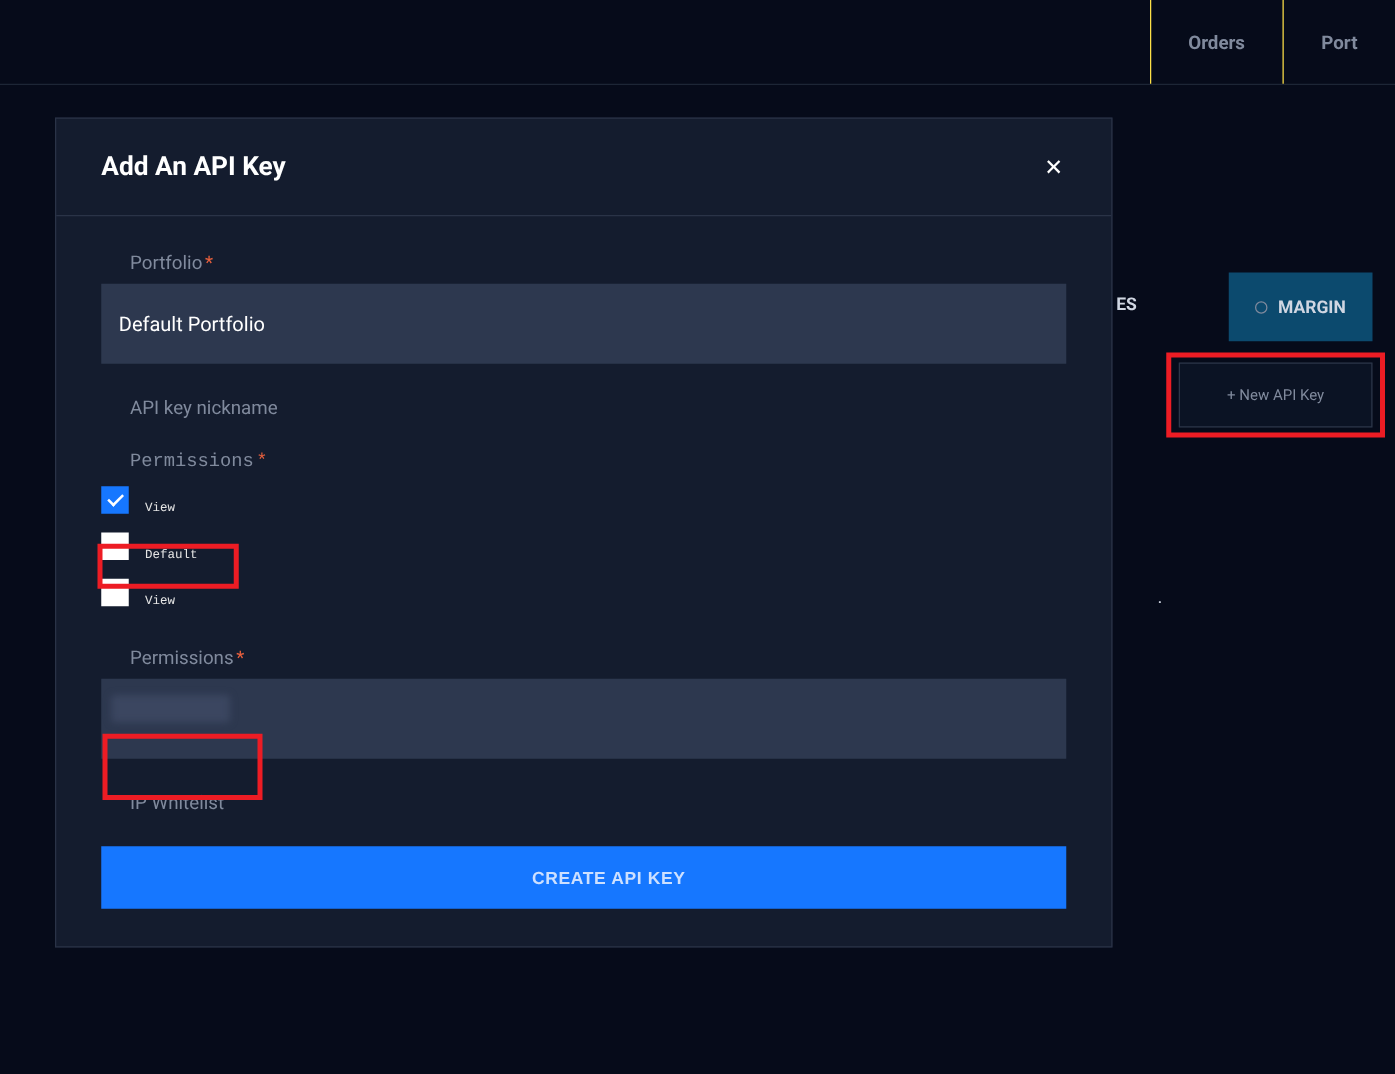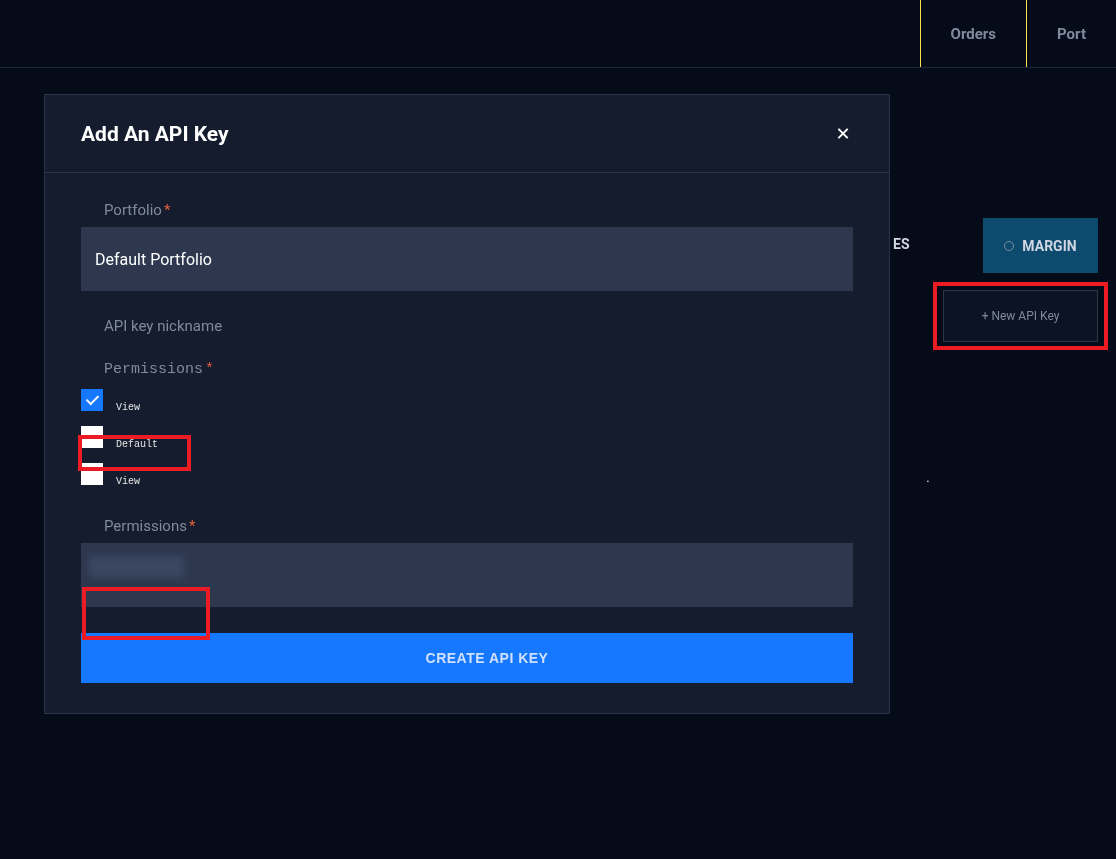--- a/index.html
+++ b/index.html
@@ -312,20 +312,21 @@
       <div class="field-label">
         <span>Permissions</span><span class="required">*</span>
       </div>
       <div class="passphrase-field">
         <input class="field-input" type="text" style="">
         <div class="blur-overlay"></div>
       </div>
     </div>
 
     <div class="field-group">
+      <div class="field-label">IP Whitelist</div>
     </div>
 
     <button class="create-btn">CREATE API KEY</button>
 
   </div>
 </div>
 
 <div class="red-box-view"></div>
 <div class="red-box-pass"></div>
 

